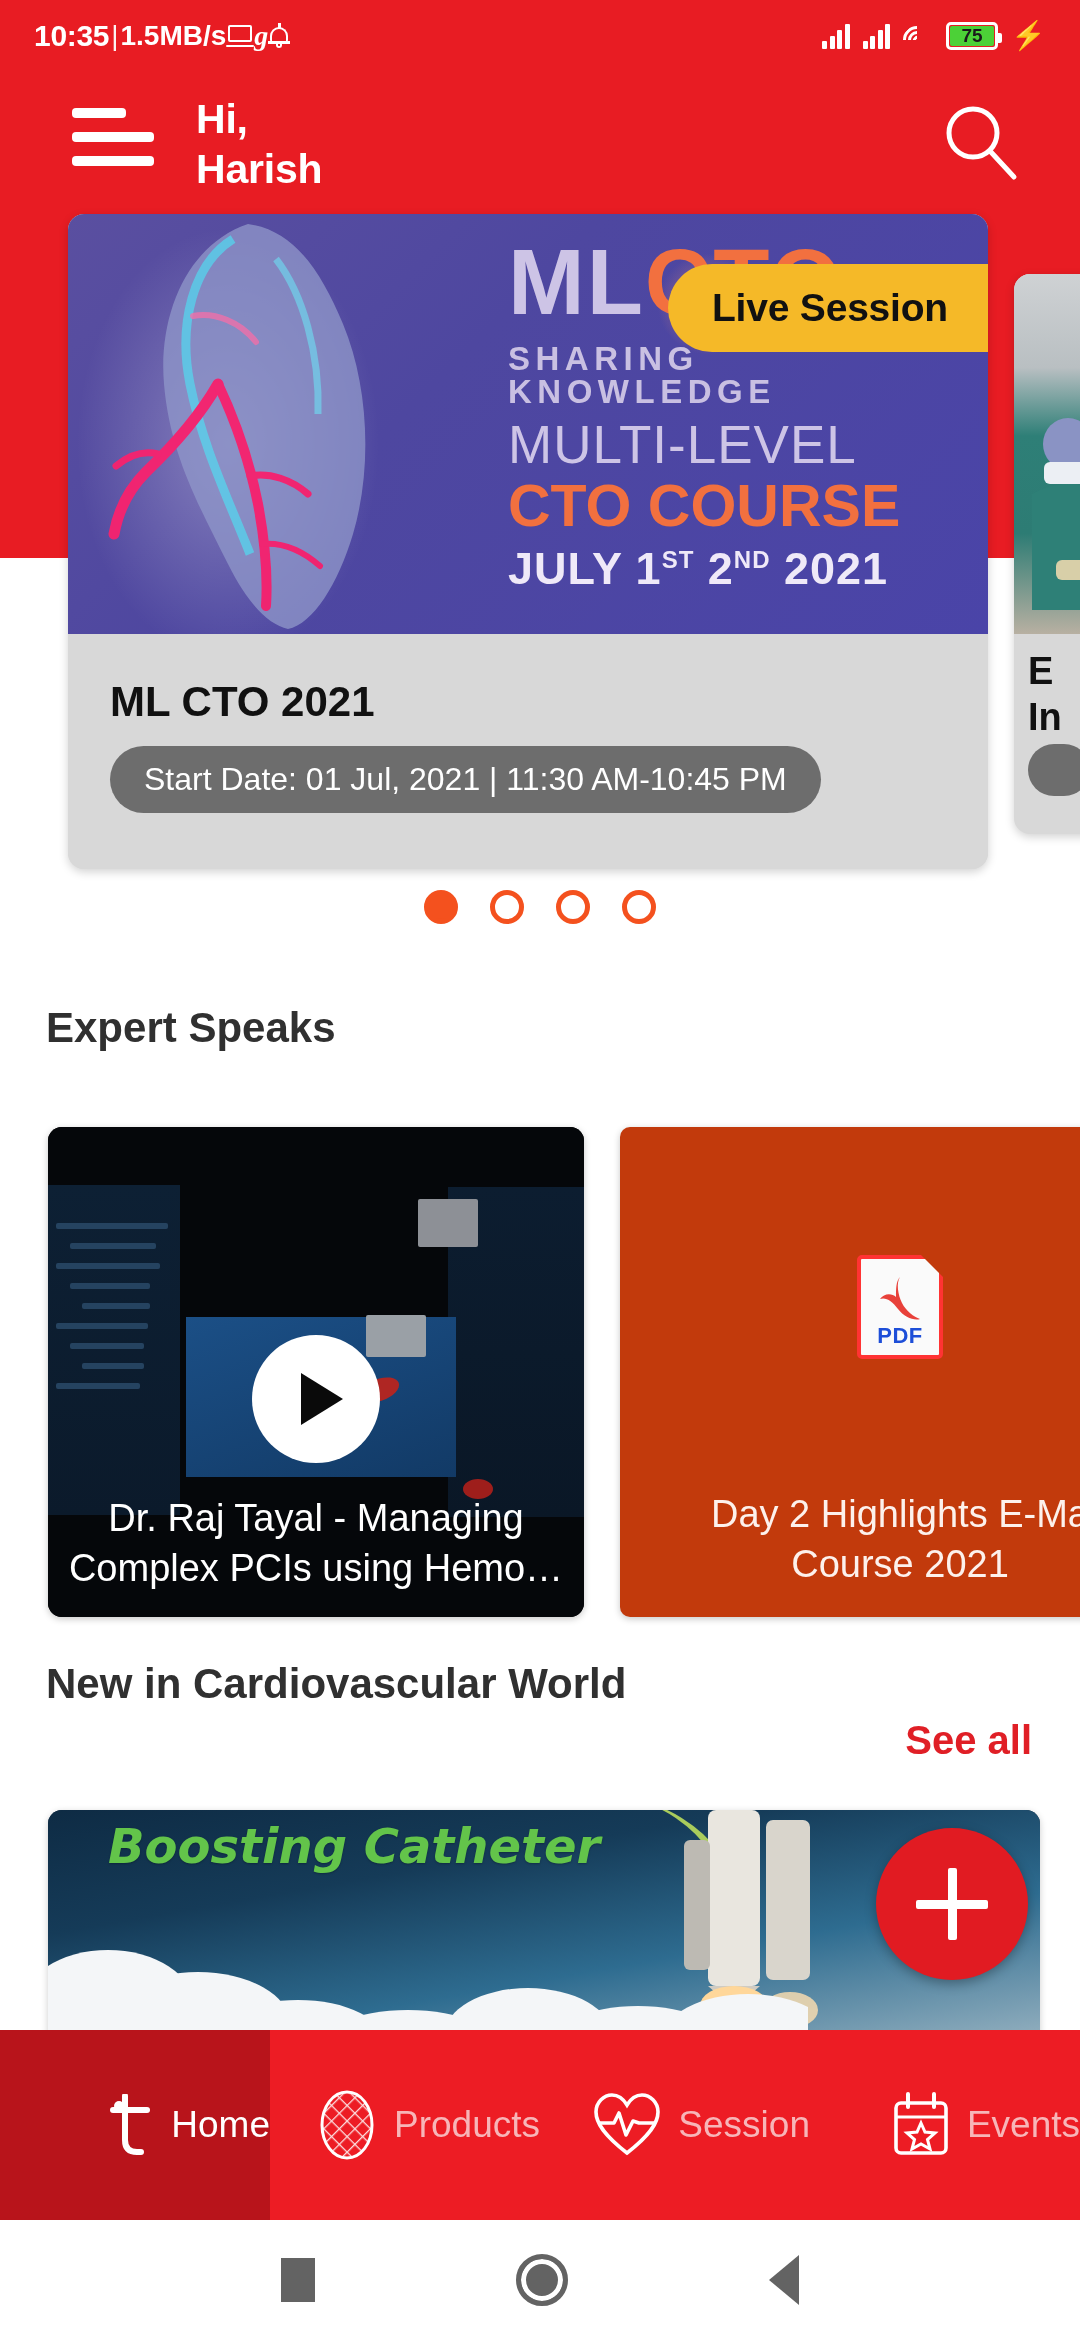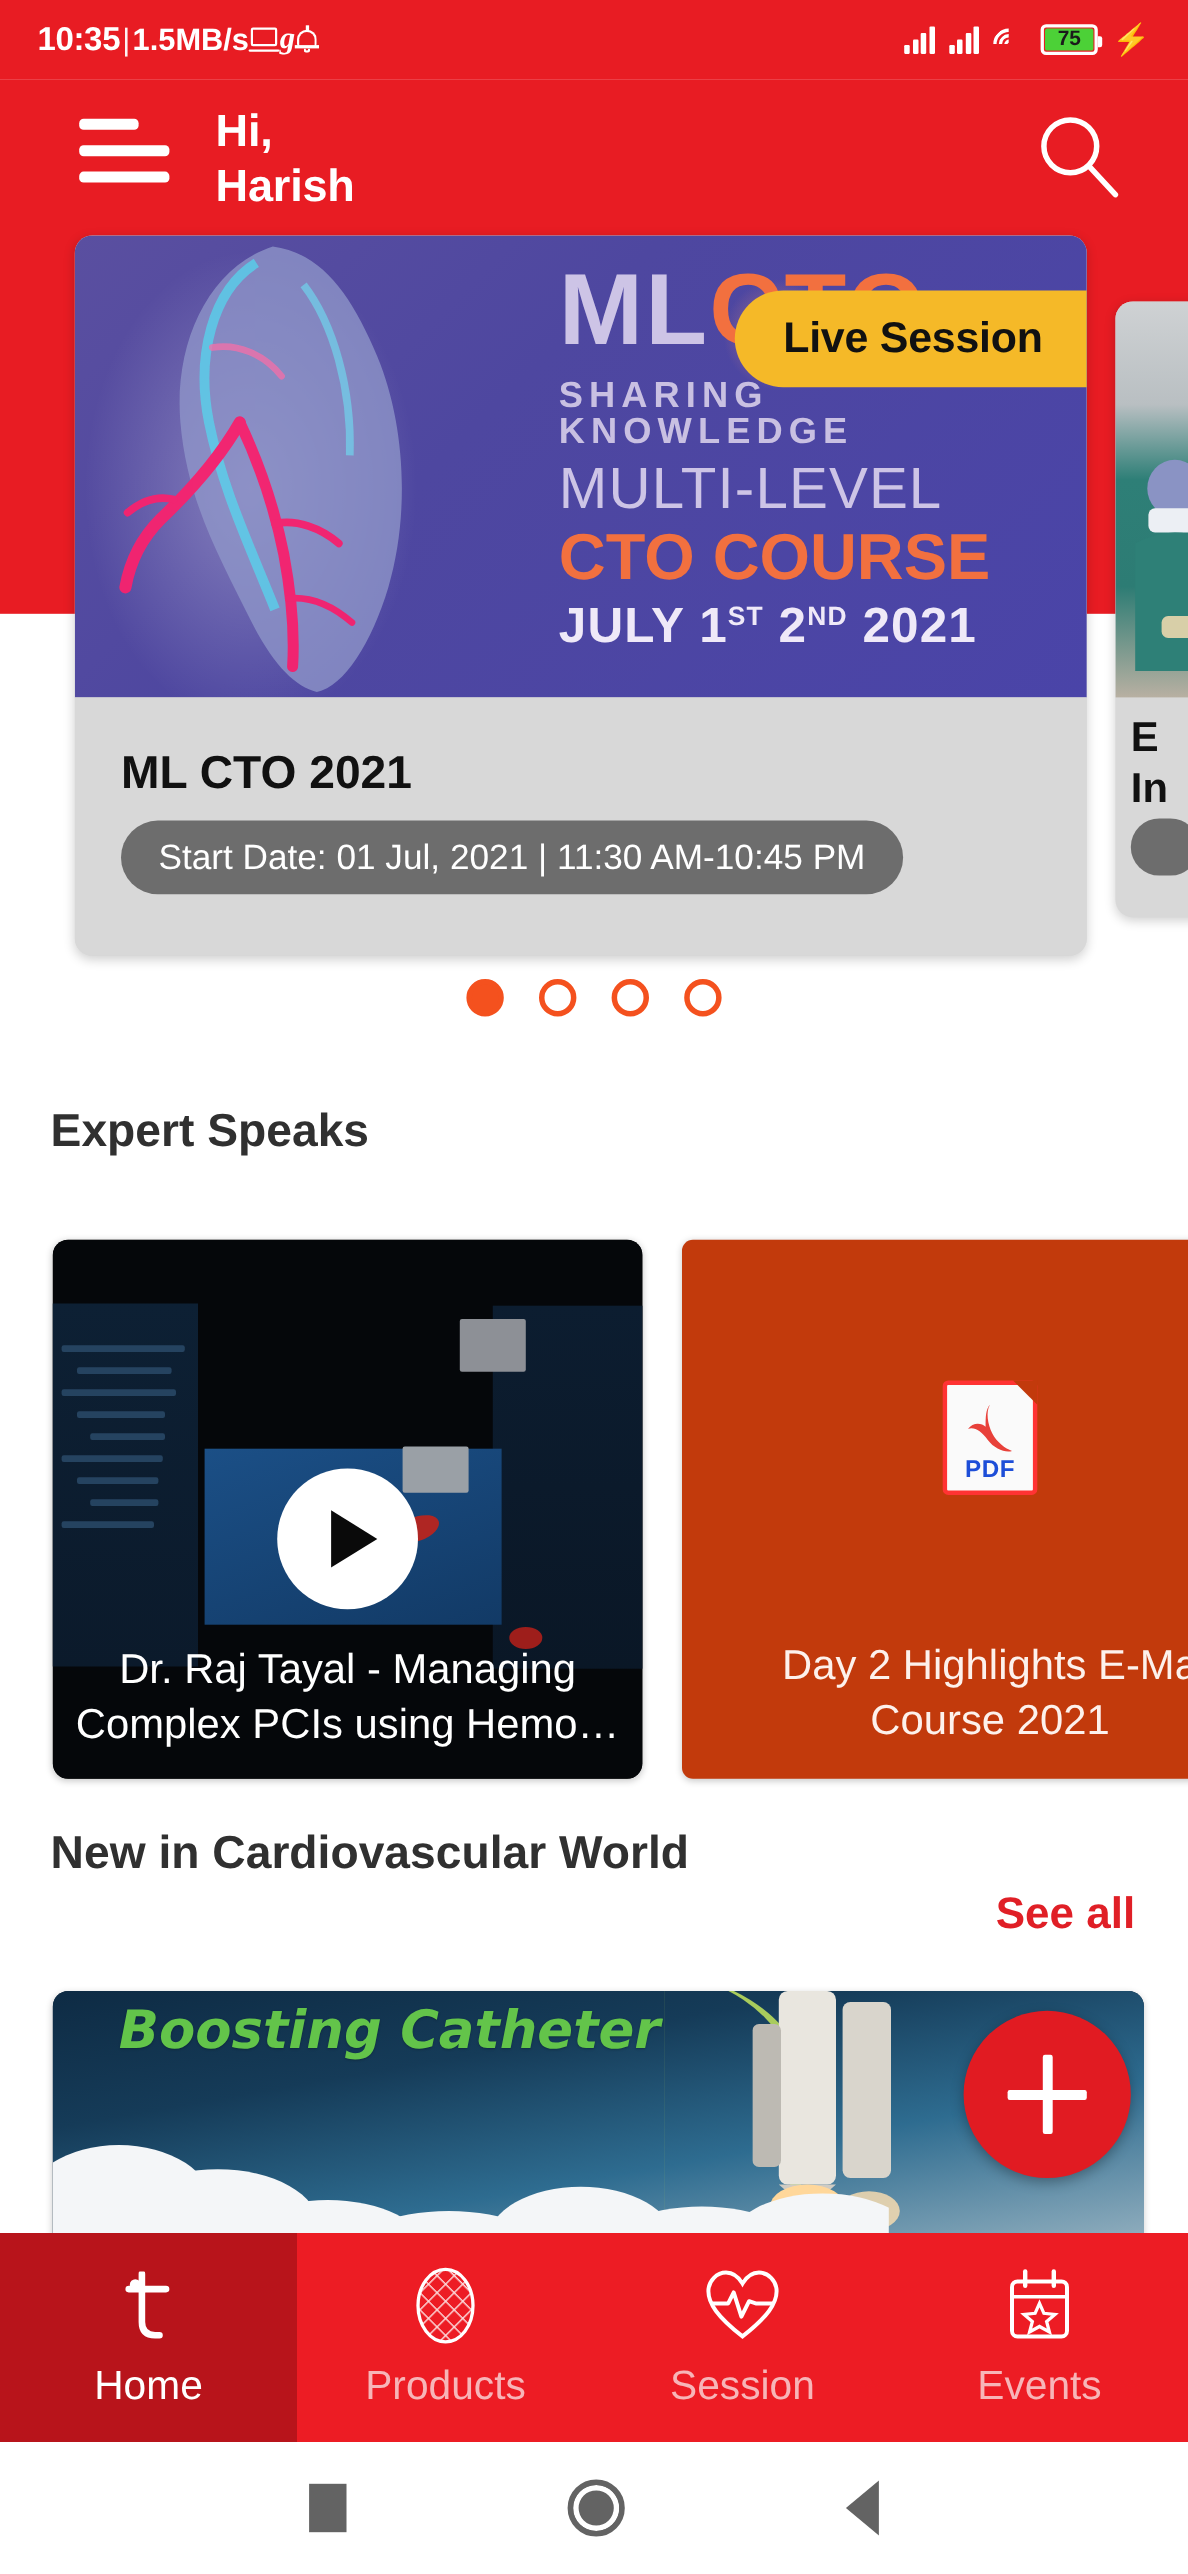--- a/index.html
+++ b/index.html
@@ -193,22 +193,22 @@
 
   .fab{ position:absolute; right:52px; top:1828px; width:152px; height:152px;
     border-radius:50%; background:#E11B22; display:flex; align-items:center;
     justify-content:center; cursor:pointer; box-shadow:0 4px 12px rgba(0,0,0,.3); z-index:9;}
   .fab:before{ content:""; position:absolute; width:72px; height:9px; background:#fff; border-radius:2px;}
   .fab:after{ content:""; position:absolute; width:9px; height:72px; background:#fff; border-radius:2px;}
 
   
   .bottom-nav{ position:absolute; left:0; bottom:120px; width:1080px; height:190px;
     background:#ED1C24; display:flex; }
-  .nav-item{ flex:1; display:flex; flex-direction:column; align-items:center;
-    justify-content:center; gap:16px; cursor:pointer; color:#F7B5B8; }
+  .nav-item{ flex:1; display:flex; flex-direction:row; align-items:center;
+    justify-content:flex-end; gap:16px; cursor:pointer; color:#F7B5B8; }
   .nav-item.active{ background:#B8141B; color:#fff; }
   .nav-ico{ height:72px; display:flex; align-items:center; justify-content:center;}
   .nav-label{ font-size:37px; font-weight:400; }
 
   
   .sys-nav{ position:absolute; left:0; bottom:0; width:1080px; height:120px;
     background:#fff; display:flex; align-items:center; justify-content:space-around;
     padding:0 180px; }
   .sys-sq{ width:34px; height:44px; background:#636363; }
   .sys-ci{ width:52px; height:52px; border-radius:50%; border:5px solid #636363;

